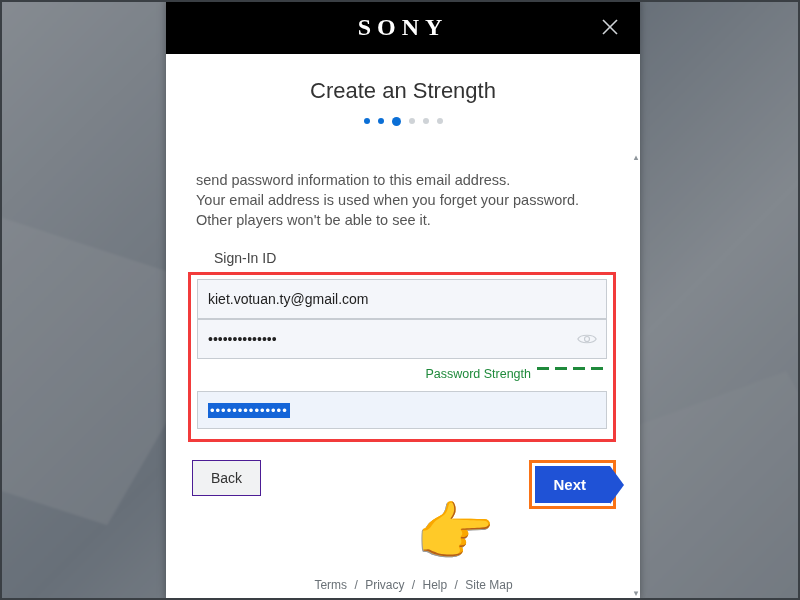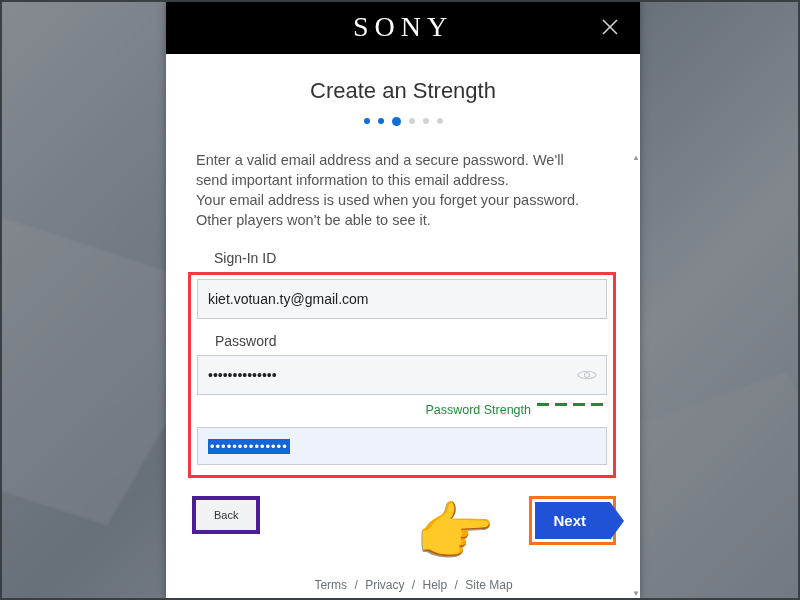--- a/index.html
+++ b/index.html
@@ -55,22 +55,22 @@
     background: #000;
     display: flex;
     align-items: center;
     justify-content: center;
     position: relative;
   }
   .sony-logo {
     color: #fff;
     font-family: "Times New Roman", serif;
     letter-spacing: 6px;
-    font-size: 28px;
-    font-weight: 400;
+    font-size: 24px;
+    font-weight: 700;
   }
   .close-btn {
     position: absolute;
     right: 10px; top: 0; bottom: 0;
     width: 40px;
     display: flex; align-items: center; justify-content: center;
     color: #aeb2b6;
     font-size: 24px;
     cursor: pointer;
   }
@@ -177,23 +177,23 @@
     font-size: 13px; letter-spacing: 1px;
     padding: 0 2px;
     font-family: Verdana, sans-serif;
   }
   .actions-wrap {
     margin: 18px -6px 0 -6px;
     display: flex; justify-content: space-between; align-items: flex-start;
   }
   .btn-back {
     background: #f1f2f3;
-    border: 4px solid #4c1d95;
+    border: 1px solid #4c1d95;
     color: #333;
-    font-size: 11px;
+    font-size: 14px;
     padding: 9px 18px;
     cursor: pointer;
     margin-left: 2px;
   }
   .next-block {
     position: relative;
     border: 3px solid #f97316;
     padding: 3px;
   }
   .btn-next {
@@ -266,32 +266,31 @@
 
   <div class="body-wrap">
     <div class="scroll-track">
       <div class="up">▴</div>
       <div class="bar"></div>
       <div class="down">▾</div>
     </div>
 
     <div class="body-inner">
       <p class="help-text">
-        <span>Enter a valid email address and a secure password. We'll</span><br>
-        <span>send important information to this email address.</span><br>
+        <br>
+        <span>send password information to this email address.</span><br>
         <span>Your email address is used when you forget your password.</span><br>
         <span>Other players won't be able to see it.</span>
       </p>
 
       <div class="field-label">Sign-In ID</div>
 
       <div class="highlight-box">
         <input class="text-input" type="text" value="kiet.votuan.ty@gmail.com" style="">
 
-        <div class="field-label" style="margin-top:14px">Password</div>
 
         <div class="password-wrap">
           <input class="text-input" type="text" value="••••••••••••••" style="">
           <span class="eye">
             <svg viewBox="0 0 24 16">
               <path d="M1 8 C4 2, 20 2, 23 8 C20 14, 4 14, 1 8 Z"></path>
               <circle cx="12" cy="8" r="3"></circle>
             </svg>
           </span>
         </div>

